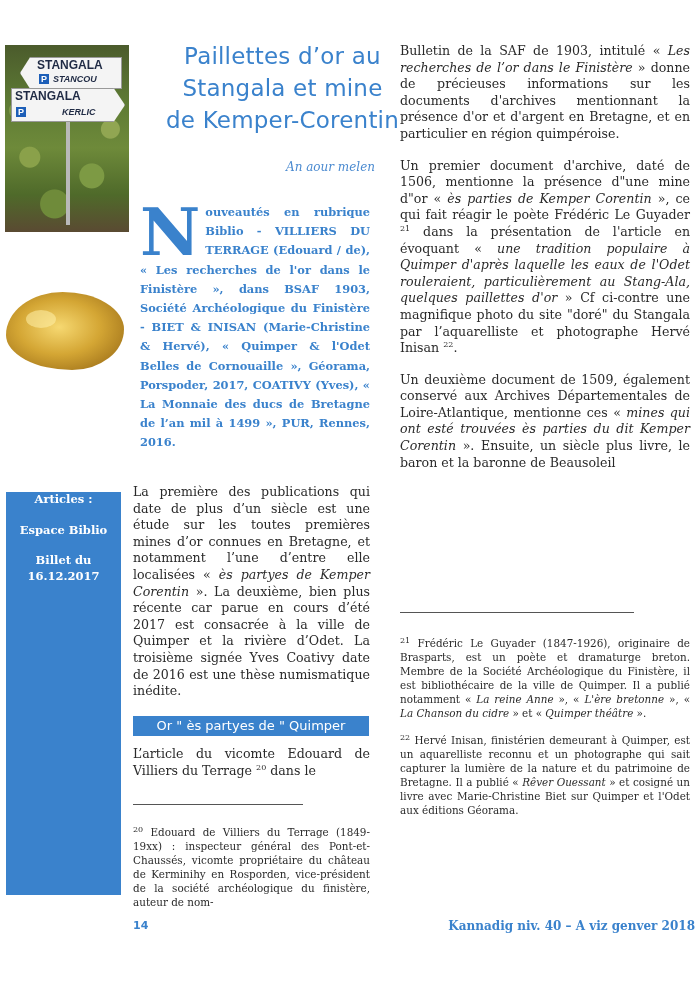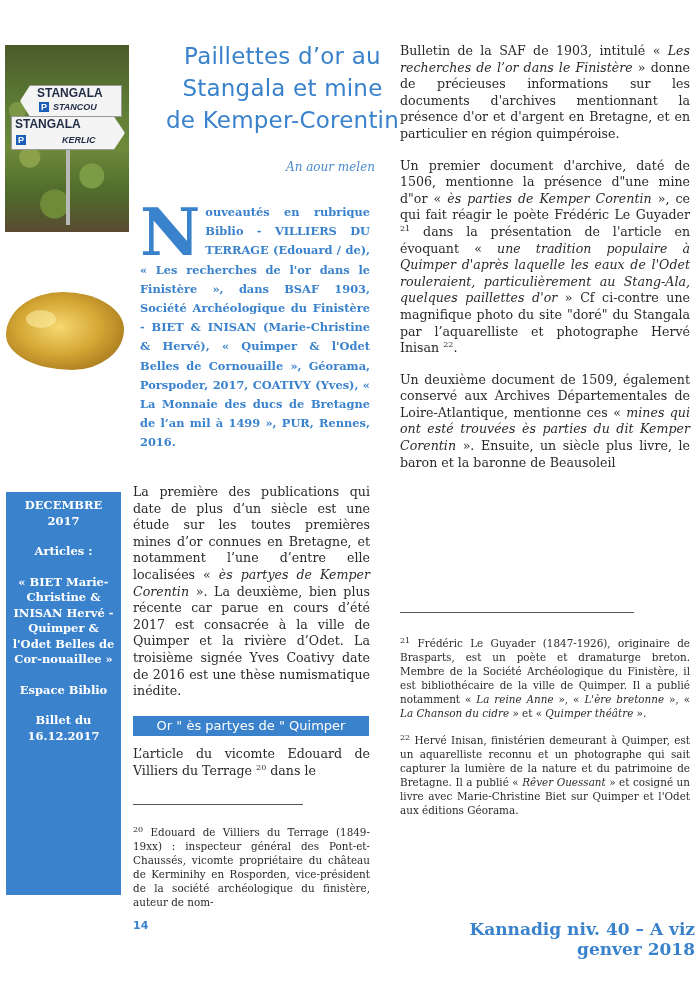--- a/index.html
+++ b/index.html
@@ -12,21 +12,21 @@
            background:linear-gradient(180deg,#4b5b2c 0%,#5d7a34 30%,#6e8a3a 55%,#4f6a2a 80%,#5a4a32 100%); }
   .photo .hedge { position:absolute; inset:0;
      background:
        radial-gradient(circle at 20% 60%, #8aa14a 0 10px, transparent 11px),
        radial-gradient(circle at 70% 70%, #7d9a44 0 12px, transparent 13px),
        radial-gradient(circle at 40% 85%, #6f8b3a 0 14px, transparent 15px),
        radial-gradient(circle at 85% 45%, #91a652 0 9px, transparent 10px),
        radial-gradient(circle at 10% 35%, #7b9645 0 8px, transparent 9px); }
   .photo .pole { position:absolute; left:61px; top:50px; width:4px; height:130px; background:#b9b9b9; }
   .sign { position:absolute; background:#f4f4f4; border:1px solid #999; color:#1f2a44;
-          font-family:"Liberation Sans", sans-serif; font-weight:bold;margin-top:28px; }
+          font-family:"Liberation Sans", sans-serif; font-weight:bold; }
   .sign1 { left:15px; top:12px; width:100px; height:30px;
            clip-path:polygon(10% 0,100% 0,100% 100%,10% 100%,0 50%); }
   .sign2 { left:6px; top:43px; width:112px; height:32px;
            clip-path:polygon(0 0,90% 0,100% 50%,90% 100%,0 100%); }
   .sign .big { position:absolute; font-size:12px; letter-spacing:0px; }
   .sign .small { position:absolute; font-size:9px; font-style:italic; }
   .sign .pbox { position:absolute; width:10px; height:10px; background:#1d5fb8; color:#fff; font-size:9px; text-align:center; line-height:10px; }
 
   
   .title { left:140px; top:40px; width:235px; text-align:center; color:#3a82cc;
@@ -66,21 +66,21 @@
   .fn { font-family:"DejaVu Serif", serif; font-size:10.4px; line-height:14px; color:#2a2a2a; text-align:justify; }
   .fn p { margin:0 0 13px 0; }
   .fn20 { left:133px; top:825px; width:237px; }
 
   .rightcol { left:400px; top:43px; width:290px; }
   .fn-rule-right { left:400px; top:612px; width:234px; height:1px; background:#555; }
   .fn-right { left:400px; top:636px; width:290px; }
 
   .pagenum { left:133px; top:919px; color:#3a82cc; font-family:"DejaVu Sans", sans-serif; font-weight:bold; font-size:11px; }
   .footer { left:420px; top:919px; width:275px; text-align:right; color:#3a82cc;
-            font-family:"DejaVu Serif", serif; font-weight:bold; font-size:17px; }
+            font-family:"DejaVu Serif", serif; font-weight:bold; font-size:12px; }
 </style>
 </head>
 <body>
 
 <div class="abs photo">
   <div class="hedge"></div>
   <div class="pole"></div>
   <div class="sign sign1">
     <span class="big" style="left:16px;top:0px;">STANGALA</span>
     <span class="pbox" style="left:18px;top:16px;">P</span>
@@ -100,23 +100,21 @@
 </div>
 <div class="abs subtitle">An aour melen</div>
 
 <div class="abs lead">
   <span class="dropcap">N</span><span>ouveautés en rubrique Biblio - VILLIERS DU TERRAGE (Edouard / de), « Les recherches de l'or dans le Finistère », dans BSAF 1903, Société Archéologique du Finistère - BIET &amp; INISAN (Marie-Christine &amp; Hervé), « Quimper &amp; l'Odet Belles de Cornouaille », Géorama, Porspoder, 2017, COATIVY (Yves), « La Monnaie des ducs de Bretagne de l’an mil à 1499 », PUR, Rennes, 2016.</span>
 </div>
 
 <div class="abs nugget"></div>
 
 <div class="abs sidebox">
-  <p style="margin-top:6px;">DECEMBRE 2017</p>
   <p>Articles :</p>
-  <p>« BIET Marie-Christine &amp; INISAN Hervé - Quimper &amp; l'Odet Belles de Cor-nouaillee »</p>
   <p>Espace Biblio</p>
   <p>Billet du 16.12.2017</p>
 </div>
 
 <div class="abs body midcol">
   <p><span>La première des publications qui date de plus d’un siècle est une étude sur les toutes premières mines d’or connues en Bretagne, et notamment l’une d’entre elle localisées « </span><i>ès partyes de Kemper Corentin</i><span> ». La deuxième, bien plus récente car parue en cours d’été 2017 est consacrée à la ville de Quimper et la rivière d’Odet. La troisième signée Yves Coativy date de 2016 est une thèse numismatique inédite.</span></p>
 </div>
 
 <div class="abs section-bar">Or " ès partyes de " Quimper</div>
 

